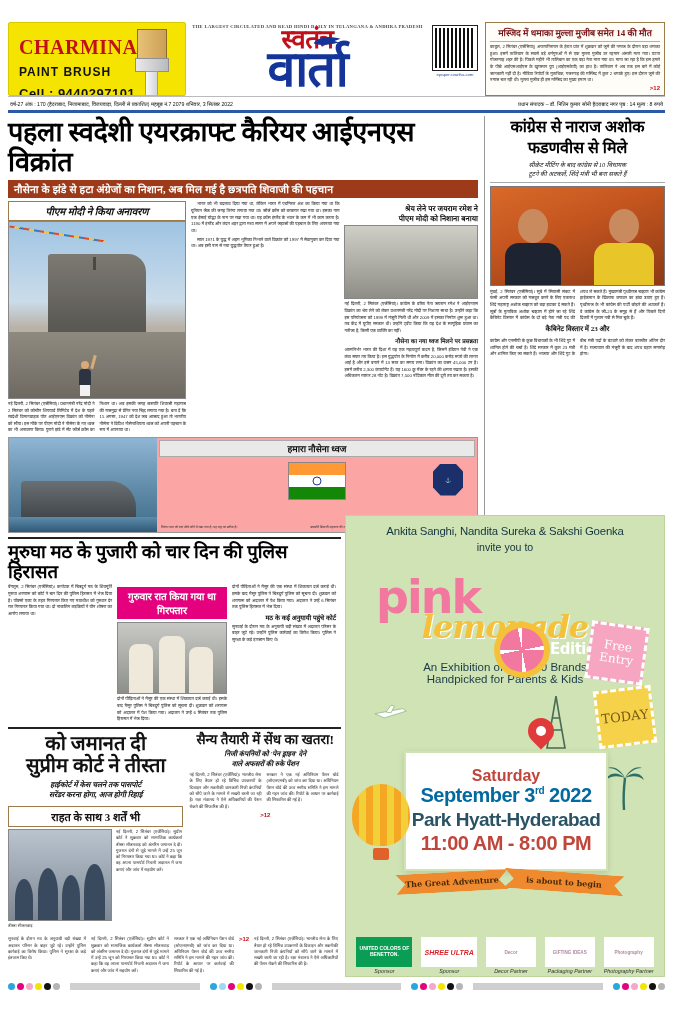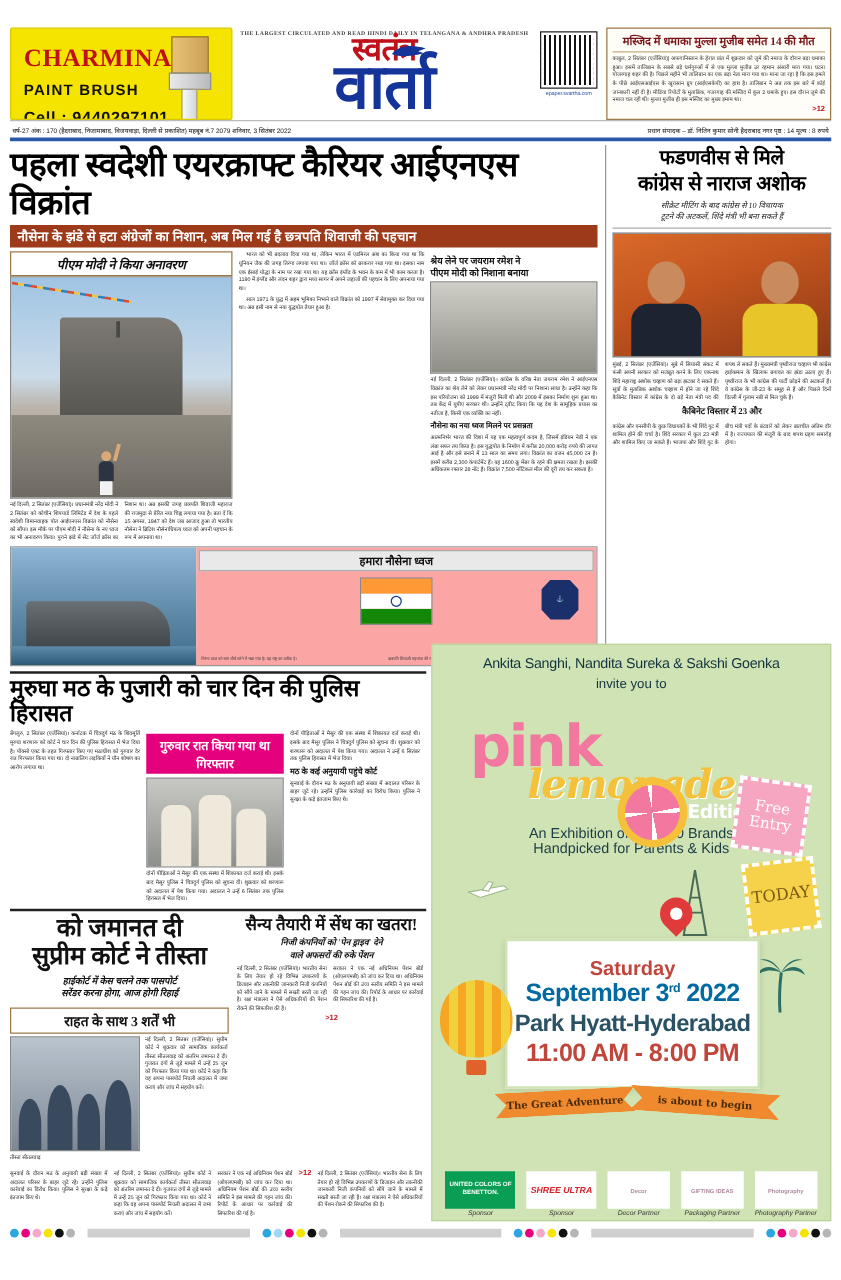--- a/index.html
+++ b/index.html
@@ -120,21 +120,21 @@
   .bunting { position:absolute; left:0; top:6%; width:55%; height:2px; background:repeating-linear-gradient(90deg,#e04a2f 0 5px,#f2c53d 5px 10px,#2f7fbf 10px 15px);transform:rotate(9deg);}
   .modi { position:absolute; left:40%; bottom:2%; width:12px; height:34px;}
   .modi .m-h { width:8px;height:8px;border-radius:50%;background:#d9a978;margin:0 auto;}
   .modi .m-b { width:12px;height:16px;background:#2c3442;border-radius:4px 4px 0 0;}
   .modi .m-l { width:10px;height:11px;background:#f2f2f2;margin:0 auto;}
   .modi .m-a { position:absolute;right:-4px;top:-6px;width:3px;height:14px;background:#d9a978;transform:rotate(15deg);}
   .caption { font-size:4.3px; line-height:1.5; text-align:justify; columns:2; column-gap:5px; padding-top:2px; color:#222;}
 
   .txtcol { font-size:4.3px; line-height:1.55; text-align:justify; color:#222; }
   .txtcol p { margin-bottom:2px; text-indent:6px;}
-  .subhead-c { font-family:Liberation Serif, serif; font-weight:bold; font-size:7.5px; text-align:left; padding:3px 0 2px; line-height:1.2;}
+  .subhead-c { font-family:Liberation Sans, sans-serif; font-weight:bold; font-size:7.5px; text-align:right; padding:3px 0 2px; line-height:1.2;}
 
   .navy-band { display:flex; gap:0; margin-top:3px; border:1px solid #999; height:96px;}
   .navy-photo { width:148px; background:linear-gradient(180deg,#8fb6d4,#5f8aa8 55%,#3f6a88 100%); position:relative;}
   .navy-photo .ship { position:absolute; left:8%; bottom:12%; width:78%; height:42%; background:linear-gradient(180deg,#6a6f74,#3f4448); border-radius:4px 26px 2px 2px;}
   .navy-photo .wave { position:absolute; left:0; right:0; bottom:0; height:16%; background:linear-gradient(180deg,#5d8ba9,#2e5a78);}
   .navy-info { flex:1; background:#fca5a5; position:relative; padding:2px;}
   .navy-title { background:#e9e9ea; border:1px solid #aaa; text-align:center; font-family:"Liberation Serif", serif; font-weight:bold; font-size:9px; padding:1px 0;}
   .flag { width:58px; height:38px; border:1px solid #888; margin:5px auto 0; position:relative;}
   .flag .s1{height:33.3%;background:#ff9933;} .flag .s2{height:33.4%;background:#fff;position:relative;} .flag .s3{height:33.3%;background:#138808;}
   .flag .chakra{position:absolute;left:50%;top:50%;width:9px;height:9px;border:1.2px solid #1a3b8f;border-radius:50%;transform:translate(-50%,-50%);}
@@ -325,22 +325,22 @@
           <div class="crest">⚓</div>
           <div class="navy-notes">
             <div style="width:46%">तिरंगा ध्वज को बाएं शीर्ष कोने में रखा गया है। यह राष्ट्र का प्रतीक है।</div>
             <div style="width:50%">छत्रपति शिवाजी महाराज की राजमुद्रा से प्रेरित अष्टकोणीय प्रतीक, जो भारतीय नौसेना की समुद्री विरासत को दर्शाता है।</div>
           </div>
         </div>
       </div>
     </div>
 
     <div class="lead-right">
+      <div class="r-head">कांग्रेस से नाराज अशोक</div>
       <div class="r-head">फडणवीस से मिले</div>
-      <div class="r-head">कांग्रेस से नाराज अशोक</div>
       <div class="r-sub">
         <div>सीक्रेट मीटिंग के बाद कांग्रेस से 10 विधायक</div>
         <div>टूटने की अटकलें, शिंदे मंत्री भी बना सकते हैं</div>
       </div>
       <div class="photo-duo">
         <div class="man" style="left:14px;width:56px;">
           <div class="head" style="width:30px;height:34px;margin:0 auto 0;"></div>
           <div class="body" style="width:56px;height:42px;background:#1d2330;"></div>
         </div>
         <div class="man" style="right:10px;width:60px;">

